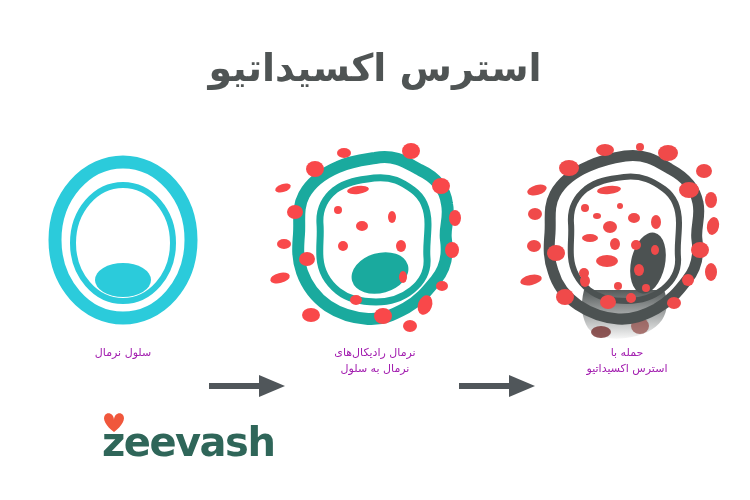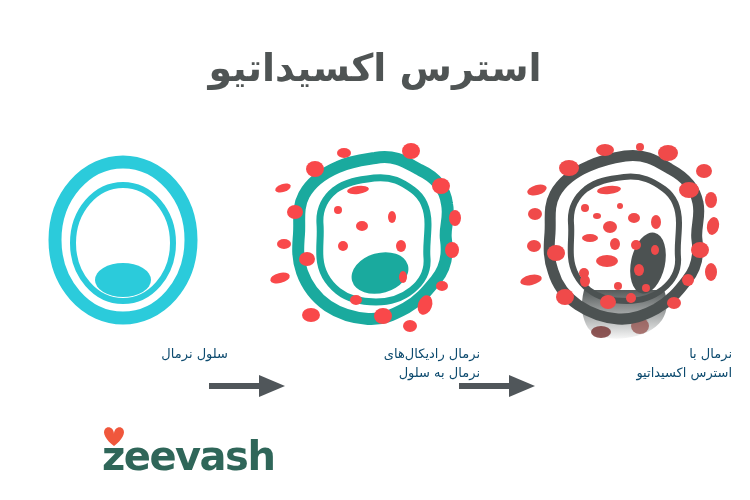--- a/index.html
+++ b/index.html
@@ -58,23 +58,24 @@
     display: block;
     width: 210px;
     height: 200px;
     overflow: visible;
   }
   .caption {
     position: absolute;
     top: 205px;
     left: 0;
     width: 210px;
+    text-align: center;
     direction: rtl;
-    font-size: 13px;
-    color: #0c4a6e;
+    font-size: 11px;
+    color: #a21caf;
     line-height: 1.45;
   }
   .caption .cap-line { display: block; }
 
   #panel-1 { left: 18px; }
   #panel-2 { left: 270px; }
   #panel-3 { left: 522px; }
 
   
   .arrow {
@@ -84,21 +85,21 @@
     height: 28px;
   }
   .arrow svg { display: block; width: 78px; height: 28px; }
   #arrow-1 { left: 209px; }
   #arrow-2 { left: 459px; }
 
   
   .logo {
     position: absolute;
     left: 100px;
-    top: 418px;
+    top: 404px;
     width: 180px;
     height: 58px;
   }
   .logo svg { display: block; }
 </style>
 </head>
 <body>
 
 <div id="canvas">
 
@@ -296,21 +297,21 @@
             <ellipse cx="85" cy="121" rx="11" ry="6"></ellipse>
             <ellipse cx="117" cy="130" rx="5" ry="6"></ellipse>
             <ellipse cx="63" cy="141" rx="5" ry="6"></ellipse>
             <ellipse cx="96" cy="146" rx="4" ry="4"></ellipse>
             <ellipse cx="124" cy="148" rx="4" ry="4"></ellipse>
             <ellipse cx="109" cy="158" rx="5" ry="5"></ellipse>
           </g>
         </svg>
       </div>
       <div class="caption">
-        <span class="cap-line">نرمال با</span>
+        <span class="cap-line">حمله با</span>
         <span class="cap-line">استرس اکسیداتیو</span>
       </div>
     </div>
 
   </div>
 
   <div class="logo">
     <svg width="180" height="58" viewBox="0 0 180 58" xmlns="http://www.w3.org/2000/svg">
       <g>
         <path d="M14,16

